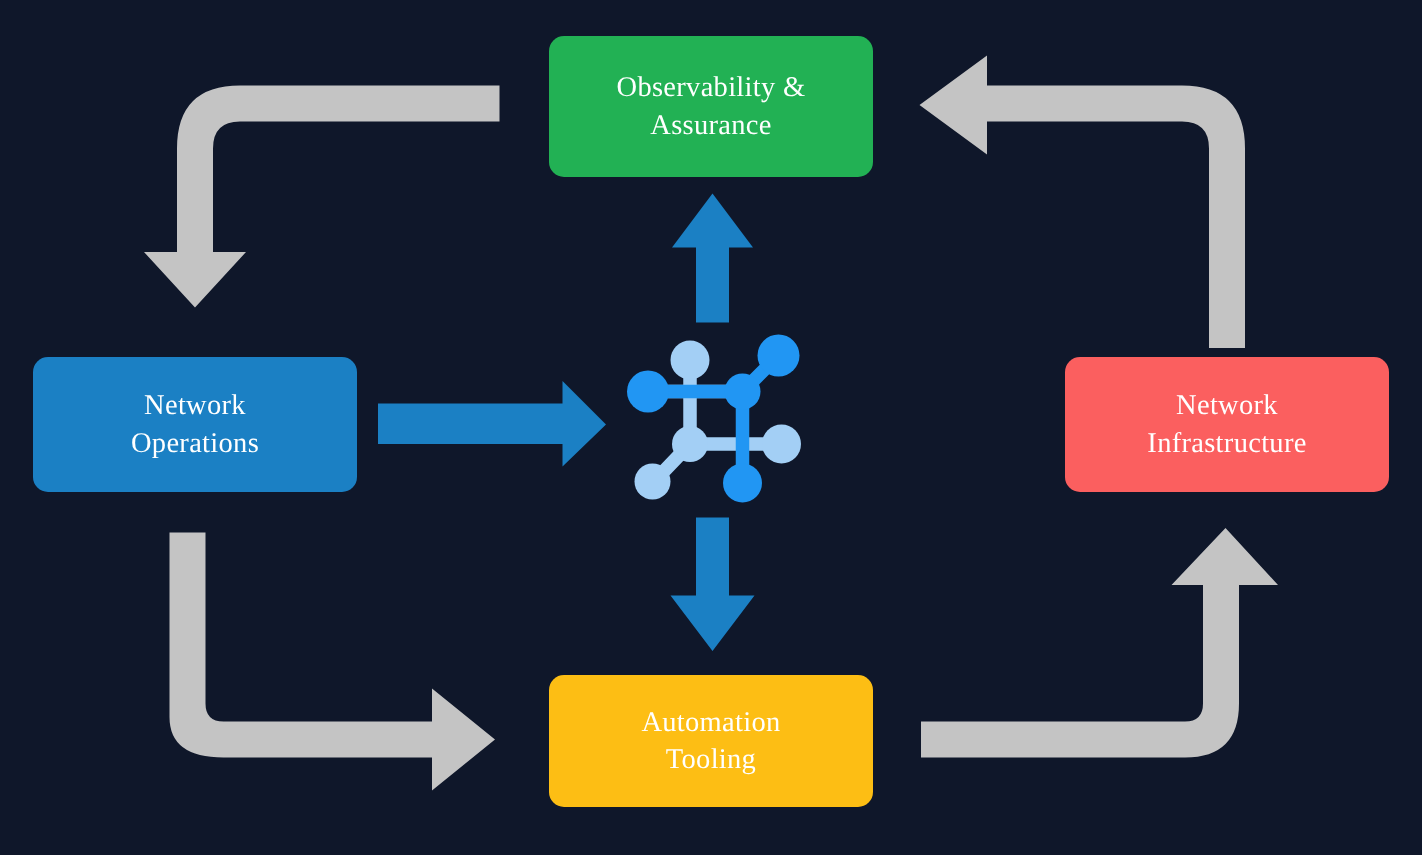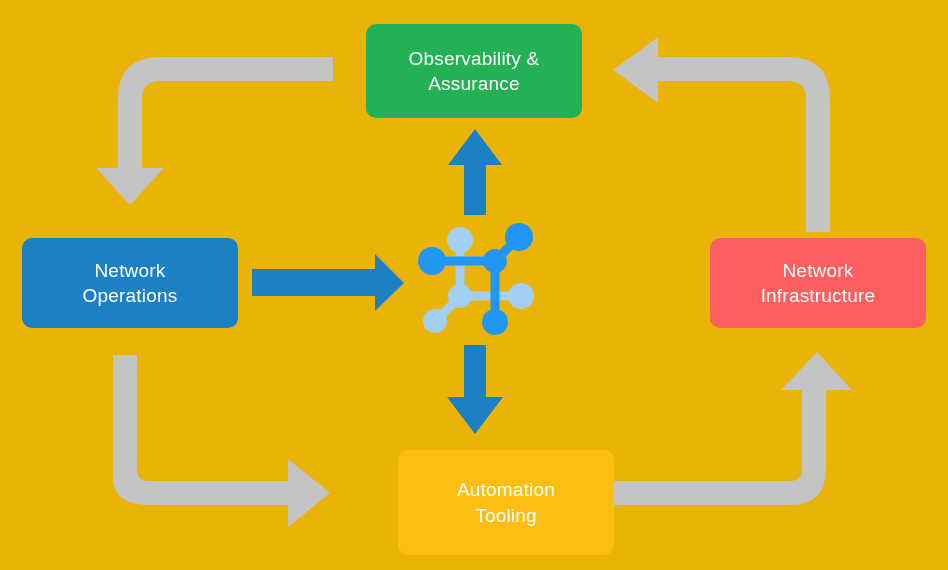--- a/index.html
+++ b/index.html
@@ -10,21 +10,22 @@
   body {
     width: 948px;
     height: 570px;
     overflow: hidden;
     font-family: "Liberation Sans", sans-serif;
   }
   #canvas {
     position: relative;
     width: 948px;
     height: 570px;
-    background: #eab308;
+    background: #0f172a;
+    font-family: Liberation Serif, serif;
   }
   .node-box {
     position: absolute;
     border-radius: 10px;
     display: flex;
     align-items: center;
     justify-content: center;
     text-align: center;
     color: #ffffff;
     font-size: 19px;
@@ -40,23 +41,22 @@
   }
   #box-network-operations {
     left: 22px; top: 238px; width: 216px; height: 90px;
     background: #1B80C4;
   }
   #box-network-infrastructure {
     left: 710px; top: 238px; width: 216px; height: 90px;
     background: #FB5F5F;
   }
   #box-automation-tooling {
-    left: 366px; top: 450px; width: 216px; height: 105px;
+    left: 366px; top: 450px; width: 216px; height: 88px;
     background: #FDBE14;
-    margin-left: 32px;
   }
   .box-label { white-space: pre-line; display: block; }
 
   .svg-layer {
     position: absolute;
     left: 0; top: 0;
     width: 948px;
     height: 570px;
   }
   .center-icon {

